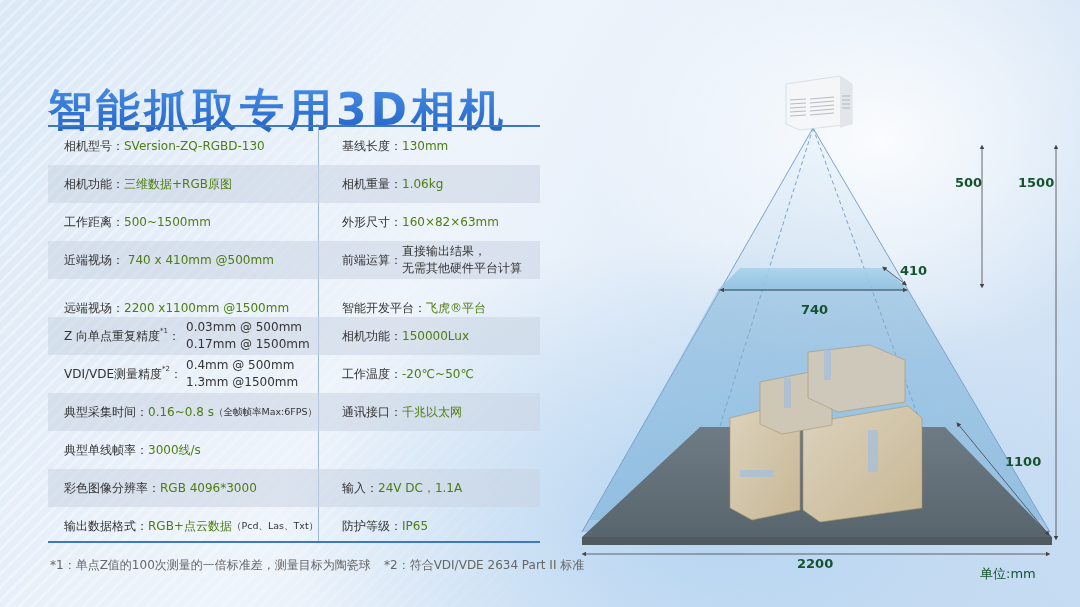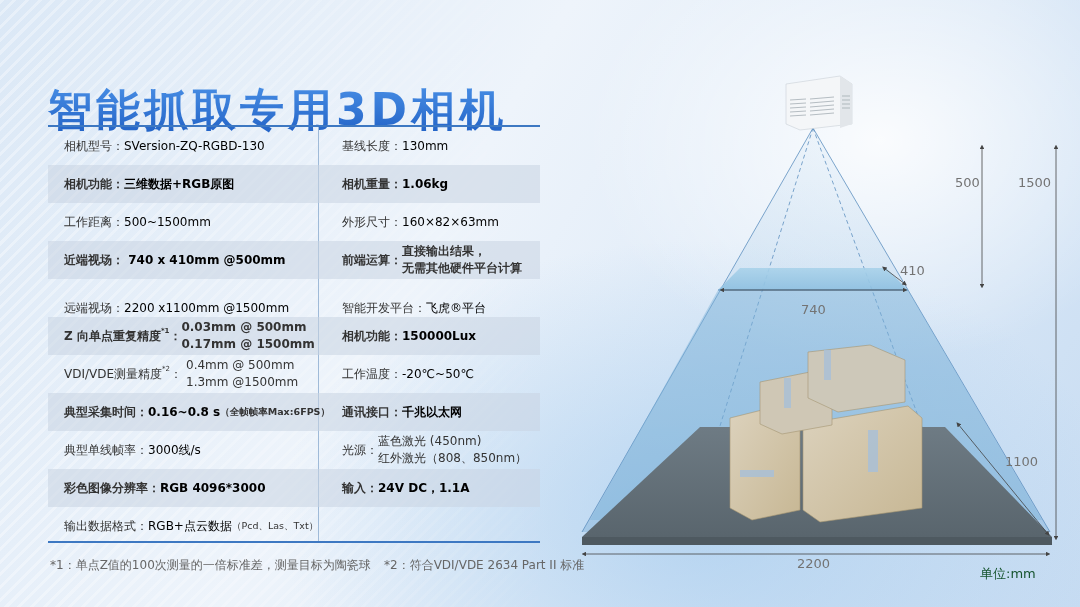--- a/index.html
+++ b/index.html
@@ -31,37 +31,37 @@
   .spec-table {
     position:absolute; left:48px; top:125px; width:492px; height:418px;
     border-top:2px solid #3d78c2; border-bottom:2px solid #3d78c2;
   }
   .divider {
     position:absolute; left:270px; top:0; bottom:0; width:1px; background:#9fbad8;
   }
   .row {
     position:absolute; left:0; width:492px; height:38px;
   }
-  .row.band { background:rgba(200,212,226,0.55);font-weight:bold; }
+  .row.band { background:rgba(200,212,226,0.55); }
   .cell {
     position:absolute; top:0; height:38px; display:flex; align-items:center;
     font-size:12px; color:#333; white-space:nowrap;
   }
   .cell.l { left:16px; width:250px; }
   .cell.r { left:294px; width:196px; }
   .lbl { color:#333; }
-  .val { color:#000000; }
+  .val { color:#4d7c0f; }
   .two { display:flex; flex-direction:column; line-height:17px; }
   .small { font-size:9.5px; }
   sup { font-size:7px; vertical-align:top; position:relative; top:-1px; }
   .footnote {
     position:absolute; top:557px; font-size:12px; color:#666;
   }
   .scene { position:absolute; left:560px; top:60px; width:520px; height:547px; }
-  .dim-label { position:absolute; font-size:13px; color:#737373; }
+  .dim-label { position:absolute; font-size:13px; color:#14532d;font-weight:bold; }
   .unit { position:absolute; left:980px; top:565px; font-size:13px; color:#14532d; }
 </style>
 </head>
 <body>
 
 <div class="stripes"></div>
 
 <h1 class="title">智能抓取专用3D相机</h1>
 
 <div class="spec-table">
@@ -163,45 +163,42 @@
         <span class="lbl">通讯接口：</span>
         <span class="val">千兆以太网</span>
       </div>
   </div>
 
   <div class="row" style="top:304px">
     <div class="cell l">
         <span class="lbl">典型单线帧率：</span>
         <span class="val">3000线/s</span>
       </div>
-    <div class="cell r">
-        <span class="lbl">光源：</span>
-      <span class="two">
-        <span>蓝色激光 (450nm)</span>
-        <span>红外激光（808、850nm）</span>
-      </span>
-    </div>
   </div>
 
   <div class="row band" style="top:342px">
     <div class="cell l">
         <span class="lbl">彩色图像分辨率：</span>
         <span class="val">RGB 4096*3000</span>
       </div>
     <div class="cell r">
         <span class="lbl">输入：</span>
         <span class="val">24V DC，1.1A</span>
       </div>
   </div>
 
   <div class="row" style="top:380px">
     <div class="cell l">
         <span class="lbl">输出数据格式：</span>
         <span class="val">RGB+点云数据</span>
         <span class="small">（Pcd、Las、Txt）</span>
+      </div>
+    <div class="cell r">
+        <span class="lbl">防护等级：</span>
+        <span class="val">IP65</span>
       </div>
   </div>
 </div>
 
 <div class="footnote" style="left:50px">*1：单点Z值的100次测量的一倍标准差，测量目标为陶瓷球</div>
 <div class="footnote" style="left:384px">*2：符合VDI/VDE 2634 Part II 标准</div>
 
 <svg class="scene" viewBox="560 60 520 547" width="520" height="547" style="position:absolute;left:560px;top:60px">
   <defs>
     <linearGradient id="coneFill" x1="0" y1="0" x2="0" y2="1">

